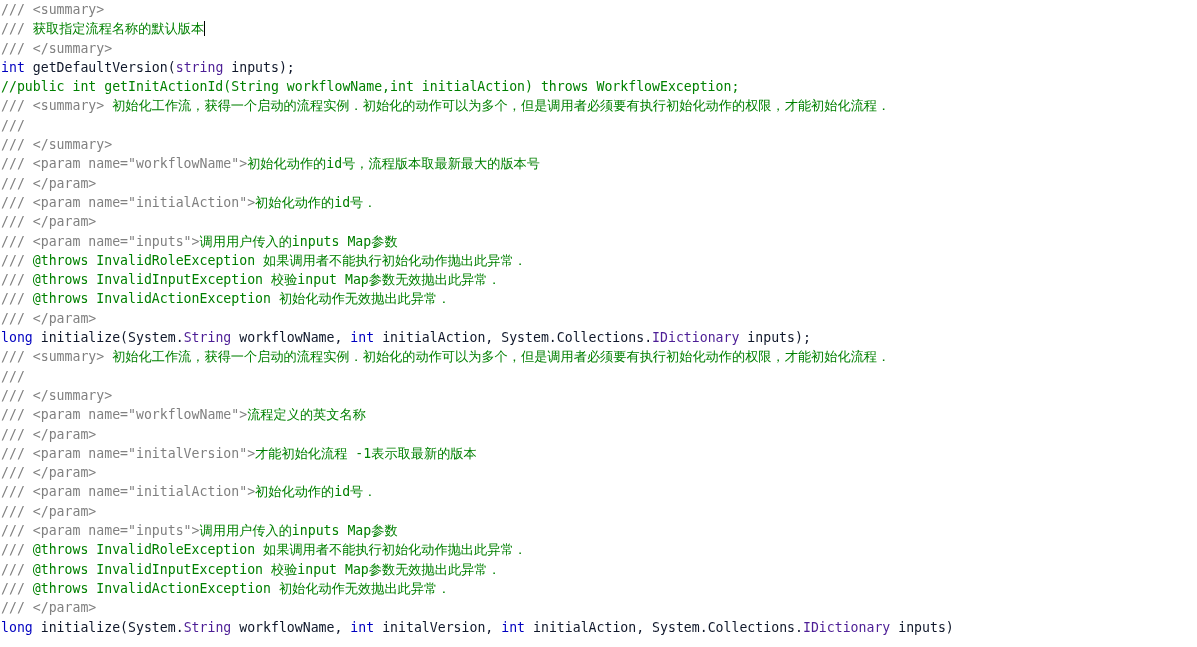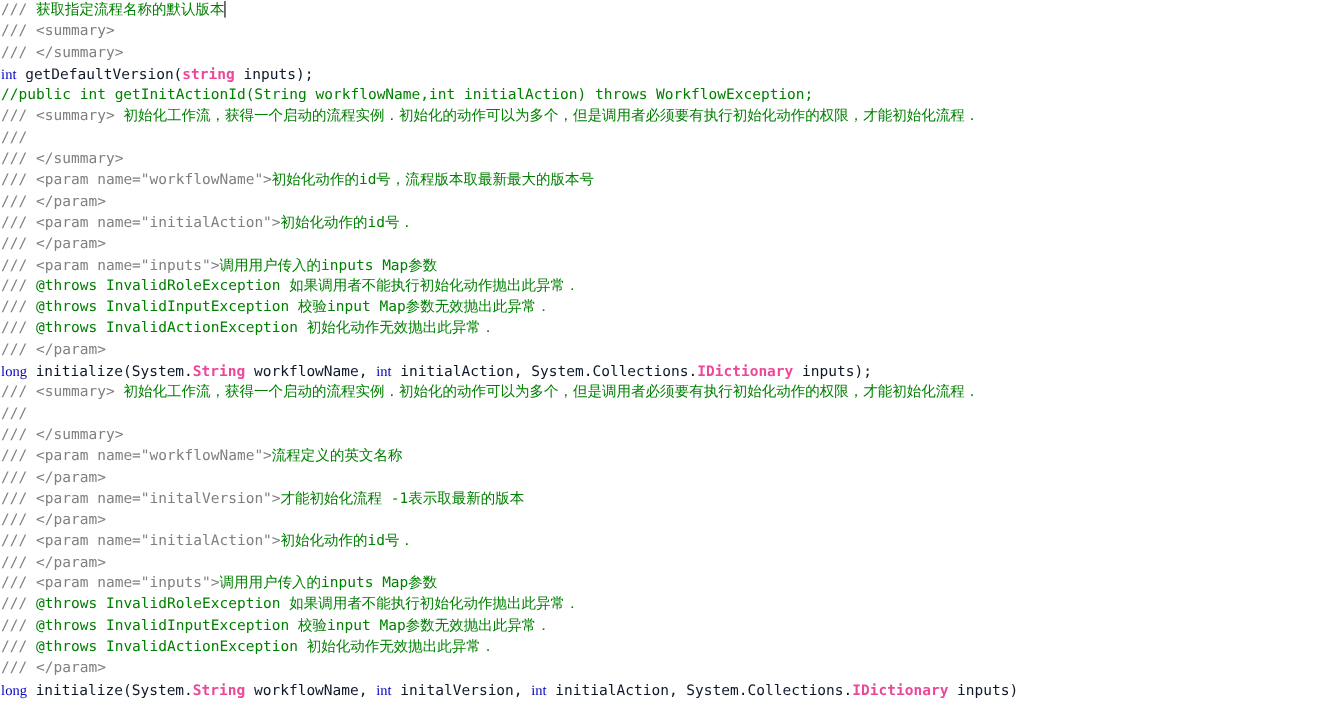--- a/index.html
+++ b/index.html
@@ -26,40 +26,40 @@
     white-space: pre;
     font-size: 13.2px;
     letter-spacing: 0px;
     padding-left: 1px;
     overflow: hidden;
   }
   .tok { white-space: pre; }
   .c-doc       { color: #808080; }
   .c-doctext   { color: #008000; }
   .c-greenline { color: #008000; }
-  .c-keyword   { color: #0000c0; font-family: Liberation Serif, serif; }
-  .c-type      { color: #ec4899; font-weight: bold; }
+  .c-keyword   { color: #0000c0; }
+  .c-type      { color: #4c1d95; }
   .c-plain     { color: #0f172a; margin-top: 20px; }
   .caret {
     display: inline-block;
     width: 1px;
     height: 15px;
     background: #000000;
     vertical-align: -3px;
     margin: 0;
     padding: 0;
   }
 </style>
 </head>
 <body>
 
 <div id="editor">
   <div id="code-area">
+      <div class="code-line"><span class="tok c-doc">/// </span><span class="tok c-doc">&lt;summary&gt;</span></div>
       <div class="code-line"><span class="tok c-doc">/// </span><span class="tok c-doctext">获取指定流程名称的默认版本</span><span class="caret"></span></div>
-      <div class="code-line"><span class="tok c-doc">/// </span><span class="tok c-doc">&lt;summary&gt;</span></div>
       <div class="code-line"><span class="tok c-doc">/// </span><span class="tok c-doc">&lt;/summary&gt;</span></div>
       <div class="code-line"><span class="tok c-keyword">int</span><span class="tok c-plain"> getDefaultVersion(</span><span class="tok c-type">string</span><span class="tok c-plain"> inputs);</span></div>
       <div class="code-line"><span class="tok c-greenline">//public int getInitActionId(String workflowName,int initialAction) throws WorkflowException;</span></div>
       <div class="code-line"><span class="tok c-doc">/// </span><span class="tok c-doc">&lt;summary&gt;</span><span class="tok c-doctext"> 初始化工作流，获得一个启动的流程实例．初始化的动作可以为多个，但是调用者必须要有执行初始化动作的权限，才能初始化流程．</span></div>
       <div class="code-line"><span class="tok c-doc">///</span></div>
       <div class="code-line"><span class="tok c-doc">/// </span><span class="tok c-doc">&lt;/summary&gt;</span></div>
       <div class="code-line"><span class="tok c-doc">/// </span><span class="tok c-doc">&lt;param name="workflowName"&gt;</span><span class="tok c-doctext">初始化动作的id号，流程版本取最新最大的版本号</span></div>
       <div class="code-line"><span class="tok c-doc">/// </span><span class="tok c-doc">&lt;/param&gt;</span></div>
       <div class="code-line"><span class="tok c-doc">/// </span><span class="tok c-doc">&lt;param name="initialAction"&gt;</span><span class="tok c-doctext">初始化动作的id号．</span></div>
       <div class="code-line"><span class="tok c-doc">/// </span><span class="tok c-doc">&lt;/param&gt;</span></div>

